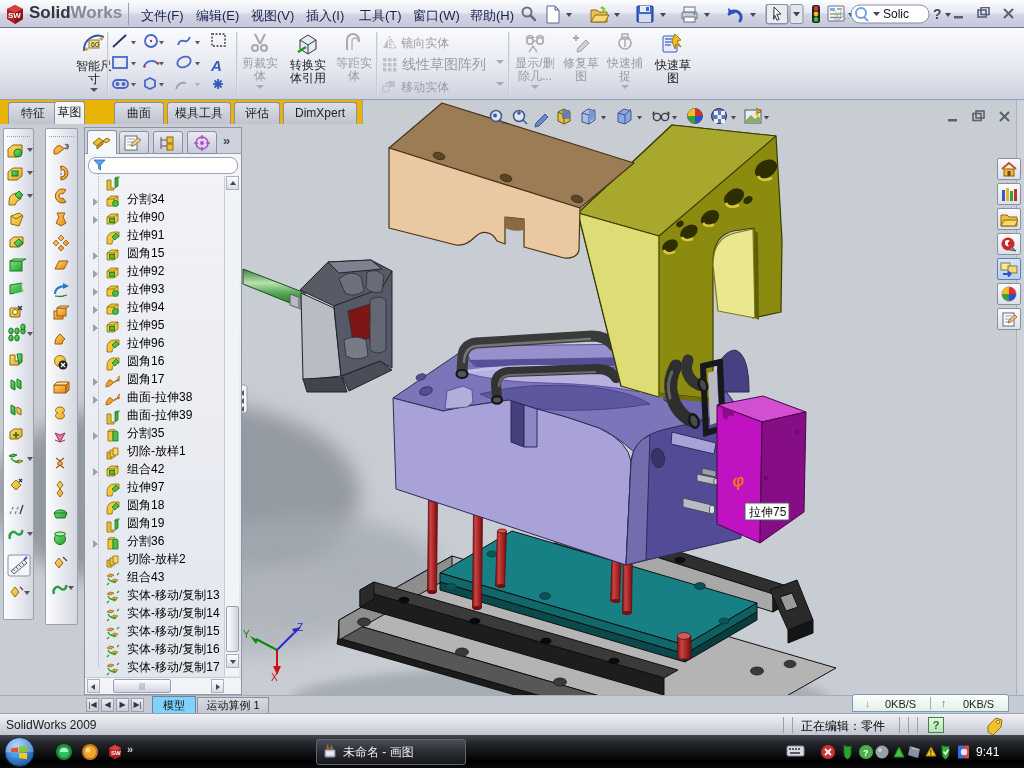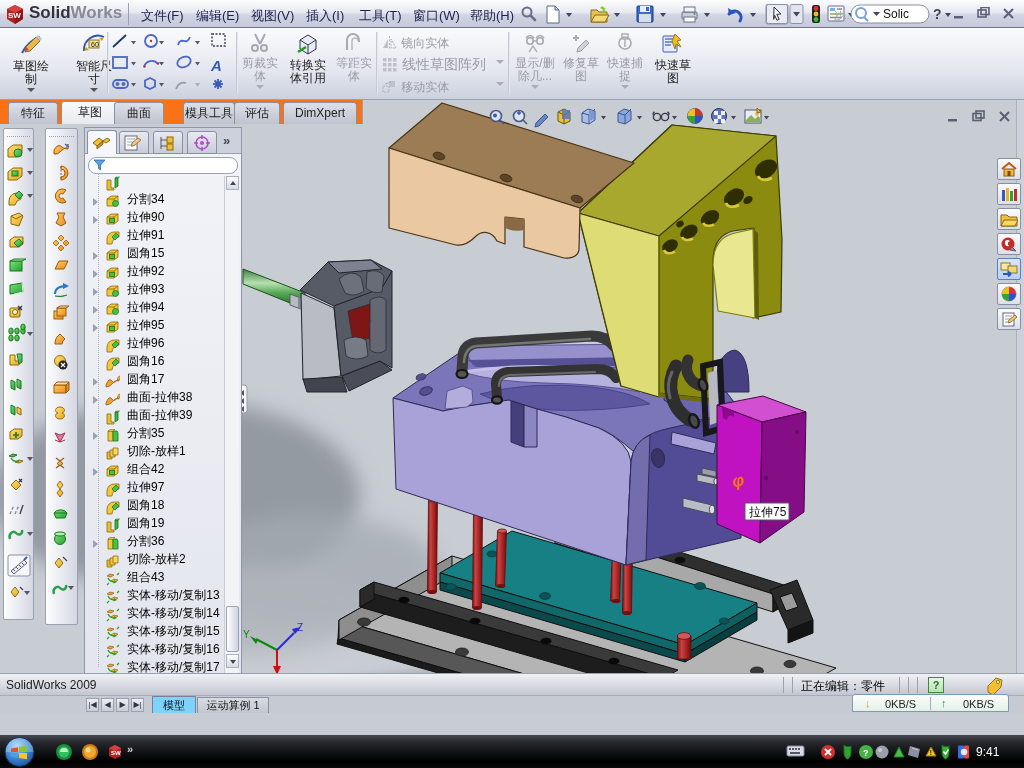--- a/index.html
+++ b/index.html
@@ -6,25 +6,25 @@
 .abs{position:absolute;}
 
 #menubar{left:0;top:0;width:1024px;height:28px;background:linear-gradient(#fdfdfe,#e8eaf2 45%,#d2d5e2 55%,#c4c8da);border-bottom:1px solid #6f7590;}
 .menu{top:7px;font-size:13px;color:#1c2050;}
 
 #cmdmgr{left:0;top:28px;width:1024px;height:72px;background:linear-gradient(#fafbfd,#e4e7ef 60%,#ccd1de);border-bottom:1px solid #9aa0b4;}
 .bigbtn{top:2px;height:66px;text-align:center;font-size:12px;color:#222;}
 .graytxt{color:#9a9ba5;}
 .vsep{top:4px;width:2px;height:62px;background:linear-gradient(90deg,#b6bac8,#f5f6fa);}
 
-#tabrow{left:0;top:100px;width:363px;height:24px;background:#f97316;border-right:1px solid #9aa0ae;}
+#tabrow{left:0;top:100px;width:363px;height:24px;background:#eab308;border-right:1px solid #9aa0ae;}
 .tab{position:absolute;top:2px;height:22px;border:1px solid #8a8fa2;border-bottom:none;border-radius:3px 3px 0 0;background:linear-gradient(#dcdfe7,#bfc3cf);font-size:12px;color:#222;text-align:center;line-height:20px;}
 .tab.active{background:linear-gradient(#f8f9fb,#e8eaf0);top:1px;height:23px;}
 
-#statusbar{left:0;top:673px;width:1024px;height:22px;background:linear-gradient(#f0f1f5,#d5d8e0 60%,#c2c6d2);border-top:1px solid #9aa0ae;font-size:12px;color:#1a1a1a;text-decoration:underline;}
+#statusbar{left:0;top:713px;width:1024px;height:22px;background:linear-gradient(#f0f1f5,#d5d8e0 60%,#c2c6d2);border-top:1px solid #9aa0ae;font-size:12px;color:#1a1a1a;text-decoration:underline;}
 
 #taskbar{left:0;top:735px;width:1024px;height:33px;background:linear-gradient(#45484f,#26282d 22%,#101114 55%,#000 80%,#0a0a0c);}
 .taskbtn{position:absolute;top:4px;height:26px;border:1px solid #61656e;border-radius:3px;background:linear-gradient(#4a4e57,#2a2c33 50%,#17181d);color:#eee;font-size:12px;line-height:24px;}
 
 #mdlstrip{left:0;top:695px;width:1024px;height:18px;background:#c6cad3;border-top:1px solid #a8acb8;font-size:11px;color:#111;}
 
 #treepanel{left:84px;top:127px;width:158px;height:568px;background:linear-gradient(#f2f4f8,#e2e5ec);border:1px solid #8f94a6;}
 .trow{position:absolute;left:0;height:18px;font-size:12px;color:#000;white-space:nowrap;}
 .trow .txt{position:absolute;left:42px;top:16px;}
 .exp{position:absolute;left:8px;top:5px;width:0;height:0;border-top:4px solid transparent;border-bottom:4px solid transparent;border-left:5px solid #9aa0b0;}
@@ -124,30 +124,20 @@
  </svg>
  <svg class="abs" style="left:952px;top:7px" width="66" height="14" viewBox="0 0 66 14">
   <rect x="2" y="9" width="9" height="2.5" fill="#5a607a"></rect>
   <rect x="26" y="3" width="8" height="7" fill="none" stroke="#5a607a" stroke-width="1.6"></rect>
   <rect x="29" y="0.5" width="8" height="7" fill="none" stroke="#5a607a" stroke-width="1.6"></rect>
   <path d="M52,2 l9,9 M61,2 l-9,9" stroke="#5a607a" stroke-width="2"></path>
  </svg>
 </div>
 <div id="cmdmgr" class="abs">
 
- <div class="abs bigbtn" style="left:6px;width:50px">
-  <svg width="26" height="26" viewBox="0 0 26 26" style="margin-top:1px">
-   <path d="M4,22 q6,-12 18,-16" fill="none" stroke="#3858b8" stroke-width="2"></path>
-   <path d="M8,16 l10,-10 4,4 -10,10 -5,1 z" fill="#e8b84a" stroke="#8a6a20"></path>
-   <path d="M8,16 l3,3 -4,1 z" fill="#d04040"></path>
-   <path d="M18,6 l4,4 2,-2 -4,-4 z" fill="#b8c4e0"></path>
-  </svg>
-  <div style="line-height:13px">草图绘<br>制</div>
-  <div style="margin:0 auto;width:0;height:0;border-left:4px solid transparent;border-right:4px solid transparent;border-top:4px solid #555;margin-top:2px"></div>
- </div>
 
  <div class="abs bigbtn" style="left:71px;width:46px">
   <svg width="26" height="26" viewBox="0 0 26 26" style="margin-top:1px">
    <path d="M3,20 a 14 14 0 0 1 20,-14" fill="none" stroke="#3050b0" stroke-width="1.8"></path>
    <path d="M3,20 l5,-1 -3,-3 z M23,6 l-5,1 3,3 z" fill="#c8a020"></path>
    <rect x="8" y="9" width="10" height="8" fill="#f0e090" stroke="#907820"></rect>
    <text x="10" y="16" font-size="7" fill="#222">60</text>
   </svg>
   <div style="line-height:13px">智能尺<br>寸</div>
   <div style="margin:0 auto;width:0;height:0;border-left:4px solid transparent;border-right:4px solid transparent;border-top:4px solid #555;margin-top:2px"></div>
@@ -294,23 +284,23 @@
    <rect x="2" y="4" width="14" height="16" rx="1" fill="#e8ecfa" stroke="#3858c0"></rect>
    <path d="M4,7 h8 M4,10 h8 M4,13 h6" stroke="#5a78d0" stroke-width="1.4"></path>
    <path d="M14,2 l6,6 -4,1 4,6 -5,-3 -1,5 -3,-8 z" fill="#f0c020" stroke="#a07810"></path>
   </svg>
   <div style="line-height:13px">快速草<br>图</div>
  </div>
 
 </div>
 <div id="tabrow" class="abs">
  <div class="tab" style="left:8px;width:50px">特征</div>
- <div class="tab active" style="left:61px;width:58px">草图</div>
+ <div class="tab active" style="left:54px;width:31px">草图</div>
  <div class="tab" style="left:114px;width:50px">曲面</div>
- <div class="tab" style="left:183px;width:52px">模具工具</div>
+ <div class="tab" style="left:167px;width:64px">模具工具</div>
  <div class="tab" style="left:234px;width:46px">评估</div>
  <div class="tab" style="left:283px;width:74px">DimXpert</div>
 </div>
 
 <svg id="vp" class="abs" style="left:0;top:100px" width="1024" height="595" viewBox="0 100 1024 595">
 <defs>
  <filter id="soft" x="-50%" y="-50%" width="200%" height="200%">
         <feGaussianBlur stdDeviation="10"></feGaussianBlur>
       </filter>
  <filter id="soft2" x="-50%" y="-50%" width="200%" height="200%">
@@ -1239,20 +1229,26 @@
   <circle cx="35" cy="9" r="8" fill="#c87818"></circle>
       <circle cx="35" cy="9" r="6" fill="#f0a830"></circle>
       <circle cx="33" cy="7" r="2.5" fill="#f8d888"></circle>
   <g transform="translate(52,1)">
         <polygon points="2,4 8,1 14,4 14,12 8,15 2,12" fill="#b02020"></polygon>
         <polygon points="2,4 8,1 14,4 8,7" fill="#d84040"></polygon>
         <text x="4" y="11" font-size="6" font-weight="bold" fill="#fff">SW</text>
       </g>
   <text x="72" y="10" font-size="11" font-weight="bold" fill="#cdd2dc">»</text>
  </svg>
+ <div class="taskbtn" style="left:316px;width:150px">
+  <svg width="15" height="15" viewBox="0 0 16 16" style="vertical-align:-3px;margin:0 5px 0 6px">
+        <rect x="2" y="6" width="11" height="8" rx="1" fill="#c8ccd8" stroke="#667"></rect>
+        <path d="M4,6 l1,-4 1.5,4 M8,6 l1,-3.5 1.5,3.5" stroke="#a06a30" stroke-width="1.5" fill="none"></path>
+        <rect x="3.5" y="8" width="8" height="4" fill="#e8ecf4"></rect>
+      </svg>未命名 - 画图</div>
  <svg class="abs" style="left:786px;top:9px" width="20" height="14" viewBox="0 0 20 14">
   <rect x="1" y="2" width="17" height="10" rx="1.5" fill="#d8dce6" stroke="#889"></rect>
   <g fill="#556">
         <rect x="3" y="4" width="2" height="2"></rect>
         <rect x="6" y="4" width="2" height="2"></rect>
         <rect x="9" y="4" width="2" height="2"></rect>
         <rect x="12" y="4" width="2" height="2"></rect>
         <rect x="4" y="8" width="10" height="2"></rect>
       </g>
  </svg>

